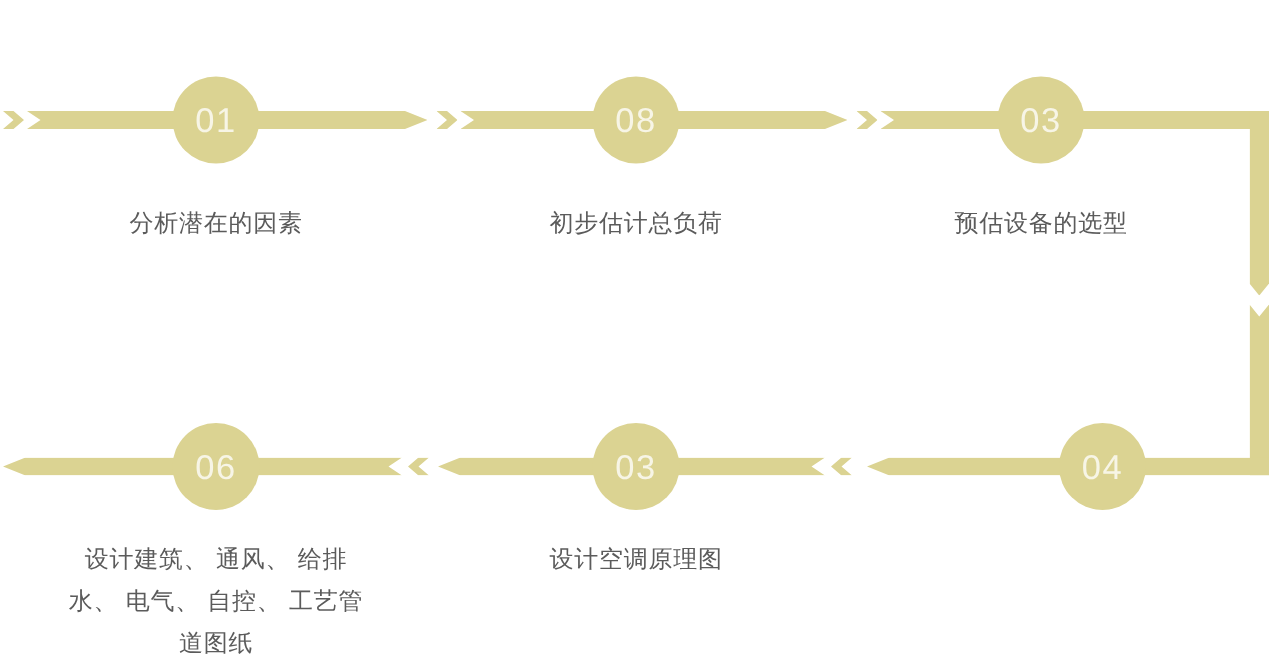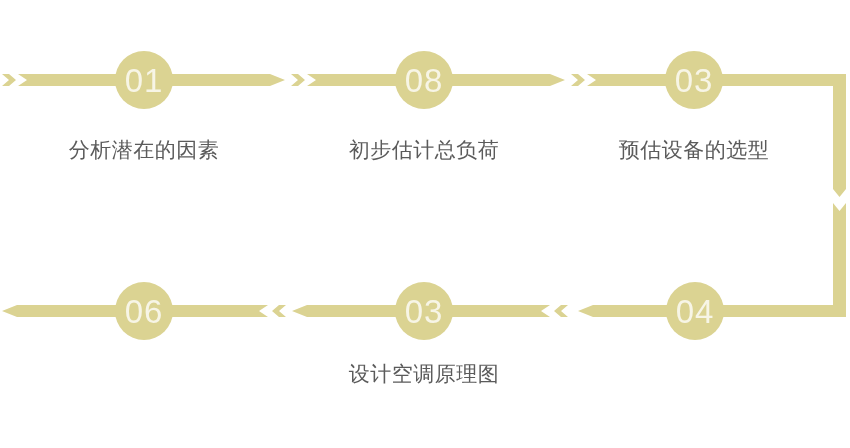--- a/index.html
+++ b/index.html
@@ -30,29 +30,29 @@
   .vbar.top-notch{clip-path:polygon(0 0, 50% 8px, 100% 0, 100% 100%, 0 100%);}
 
   
   .circle{
     position:absolute;width:58px;height:58px;border-radius:50%;
     background:var(--ribbon);
     display:flex;align-items:center;justify-content:center;
   }
   .circle span{
     color:var(--number);
-    font-size:33px;font-weight:300;letter-spacing:1px;
+    font-size:23px;font-weight:300;letter-spacing:1px;
     line-height:1;
   }
 
   
   .label{
     position:absolute;width:260px;
     text-align:center;color:var(--label);
-    font-size:21px;line-height:28px;letter-spacing:0.5px;
+    font-size:16px;line-height:28px;letter-spacing:0.5px;
   }
   .label .line{display:block;}
 </style>
 </head>
 <body>
 
 <div class="canvas">
 
   <div class="chev right" style="left:2px;top:74px;"></div>
   <div class="bar r-head" style="left:18px;top:74px;width:267px;"></div>
@@ -76,21 +76,21 @@
 
   <div class="circle" style="left:115px;top:51px;">
     <span>01</span>
   </div>
   <div class="circle" style="left:395px;top:51px;">
     <span>08</span>
   </div>
   <div class="circle" style="left:665px;top:51px;">
     <span>03</span>
   </div>
-  <div class="circle" style="left:666px;top:282px;text-align:center;">
+  <div class="circle" style="left:706px;top:282px;text-align:center;">
     <span>04</span>
   </div>
   <div class="circle" style="left:395px;top:282px;">
     <span>03</span>
   </div>
   <div class="circle" style="left:115px;top:282px;">
     <span>06</span>
   </div>
 
   <div class="label" style="left:14px;top:136px;">
@@ -98,14 +98,19 @@
   </div>
   <div class="label" style="left:564px;top:136px;">
     <span class="line">预估设备的选型</span>
   </div>
   <div class="label" style="left:294px;top:136px;">
     <span class="line">初步估计总负荷</span>
   </div>
   <div class="label" style="left:294px;top:360px;">
     <span class="line">设计空调原理图</span>
   </div>
+  <div class="label" style="left:14px;top:360px;">
+    <span class="line">设计建筑、 通风、 给排</span>
+    <span class="line">水、 电气、 自控、 工艺管</span>
+    <span class="line">道图纸</span>
+  </div>
 
 </div>
 
 </body></html>

